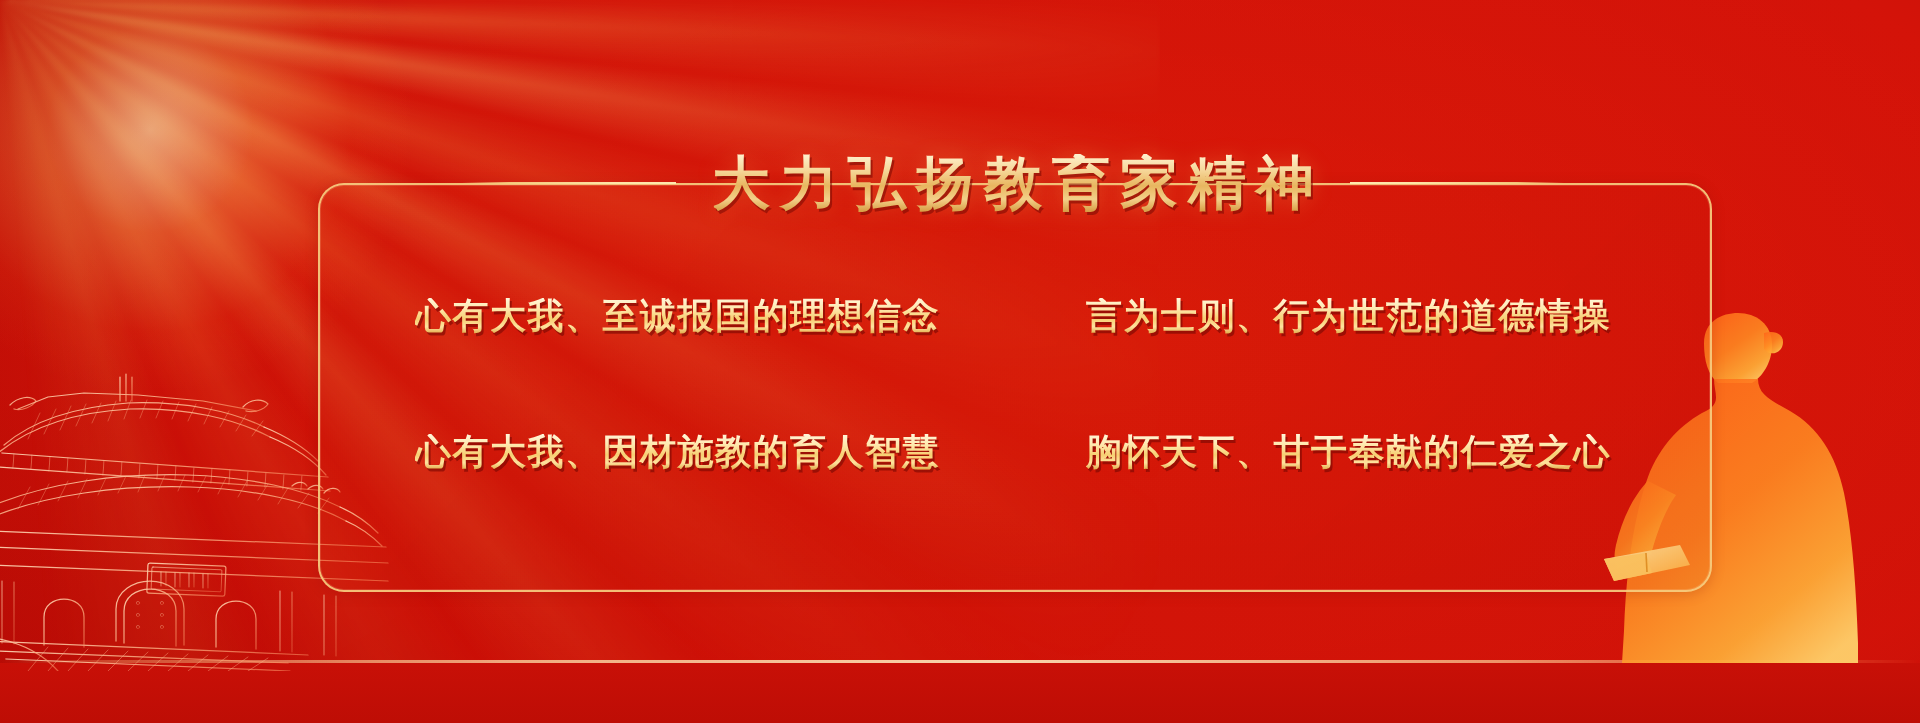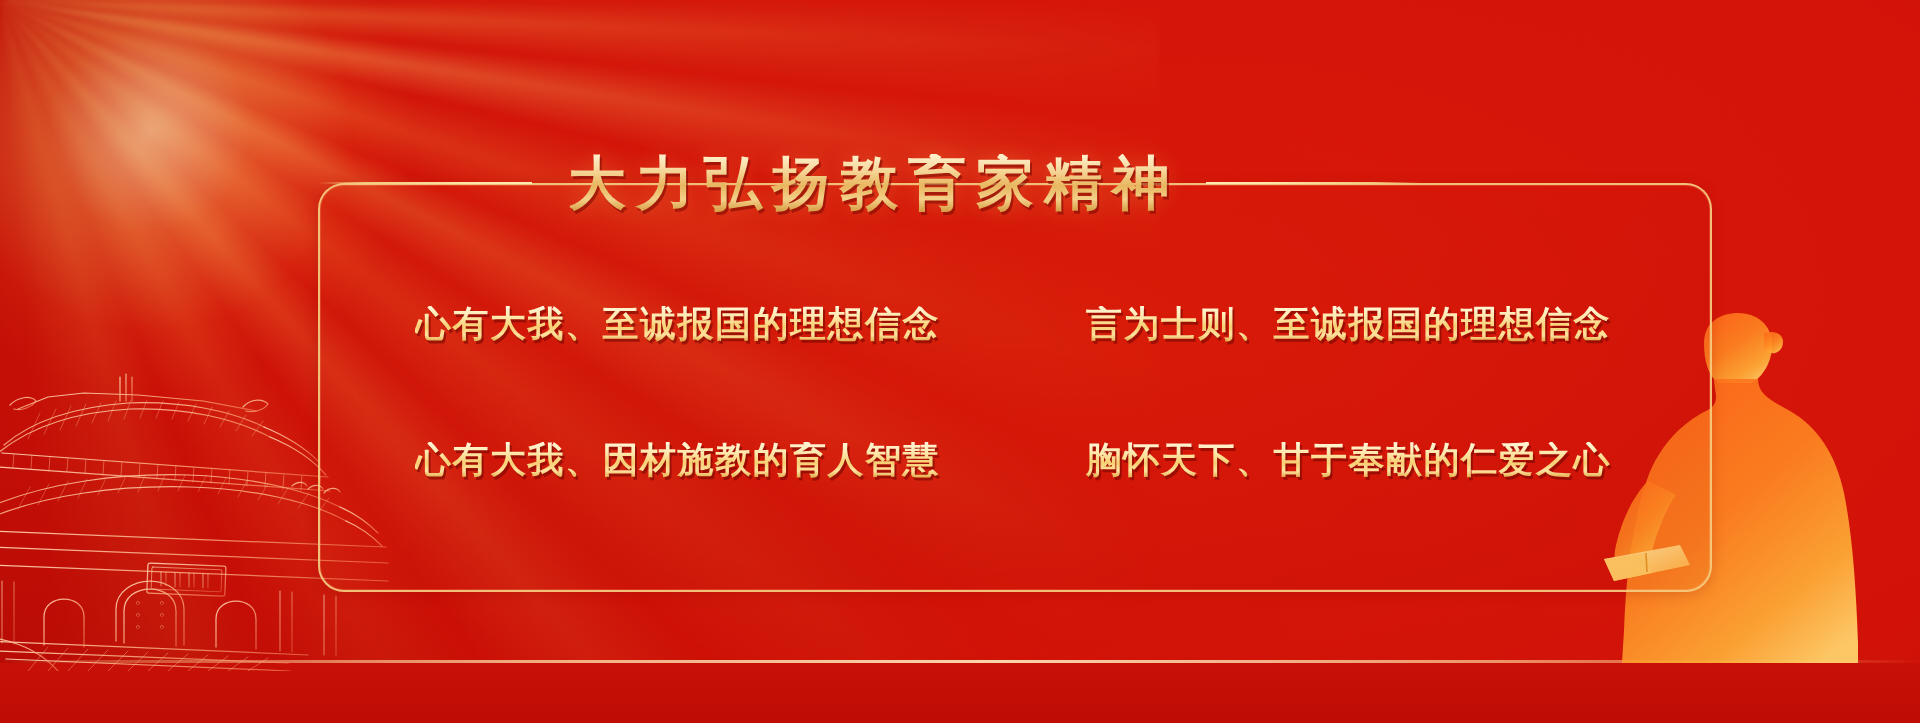--- a/index.html
+++ b/index.html
@@ -99,21 +99,21 @@
     border:2px solid rgba(246,205,128,.92);
     border-radius:26px;
     box-shadow:0 0 0 1px rgba(255,236,190,.16) inset,
                0 2px 14px rgba(120,0,0,.20);
     background:linear-gradient(135deg, rgba(255,120,40,.05), rgba(160,10,0,.06));
   }
 
   
   .title-row{
     position:absolute;left:318px;top:140px;width:1390px;height:86px;
-    display:flex;align-items:center;gap:26px;
+    display:flex;align-items:center;justify-content:center;gap:26px;
   }
   .title-rule{
     height:2px;width:214px;flex:none;
     background:linear-gradient(90deg, rgba(246,205,128,0) 0%, rgba(246,205,128,.95) 22%, rgba(255,228,168,1) 70%, rgba(255,232,175,1) 100%);
   }
   .title-rule.right{
     background:linear-gradient(270deg, rgba(246,205,128,0) 0%, rgba(246,205,128,.95) 22%, rgba(255,228,168,1) 70%, rgba(255,232,175,1) 100%);
   }
   .title-text{
     font-family:"DejaVu Serif","Liberation Serif",serif;
@@ -123,21 +123,21 @@
     background:linear-gradient(180deg,#fff2cf 0%, #f6d79a 28%, #e8b65f 55%, #f3d089 78%, #d79b42 100%);
     -webkit-background-clip:text;background-clip:text;
     color:transparent;-webkit-text-fill-color:transparent;
     filter:drop-shadow(2px 3px 0 rgba(120,8,2,.55)) drop-shadow(0 0 10px rgba(255,190,90,.22));
     padding-left:10px;
   }
 
   
   .slogans{
     position:absolute;
-    left:318px;top:256px;width:1390px;height:272px;
+    left:318px;top:248px;width:1390px;height:272px;
     display:grid;
     grid-template-columns:1fr 1fr;
     grid-auto-rows:1fr;
     align-items:center;
     padding:0 24px;
     box-sizing:border-box;
   }
   .slogan{
     font-family:"DejaVu Sans","Liberation Sans",sans-serif;
     font-size:36px;font-weight:700;letter-spacing:1.5px;
@@ -371,18 +371,18 @@
   <div class="frame"></div>
 
   <div class="title-row">
     <span class="title-rule"></span>
     <span class="title-text">大力弘扬教育家精神</span>
     <span class="title-rule right"></span>
   </div>
 
   <div class="slogans">
     <div class="slogan col-left">心有大我、至诚报国的理想信念</div>
-    <div class="slogan col-left">言为士则、至诚报国的理想信念</div>
+    <div class="slogan col-left">言为士则、行为世范的道德情操</div>
     <div class="slogan col-left">心有大我、因材施教的育人智慧</div>
     <div class="slogan col-right">胸怀天下、甘于奉献的仁爱之心</div>
   </div>
 
 </div>
 
 </body></html>

